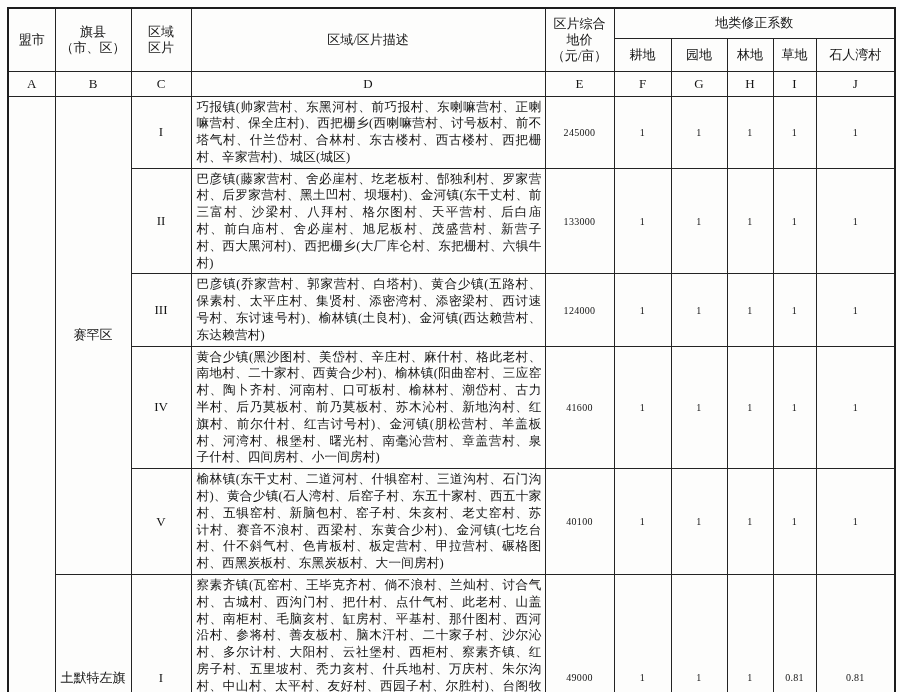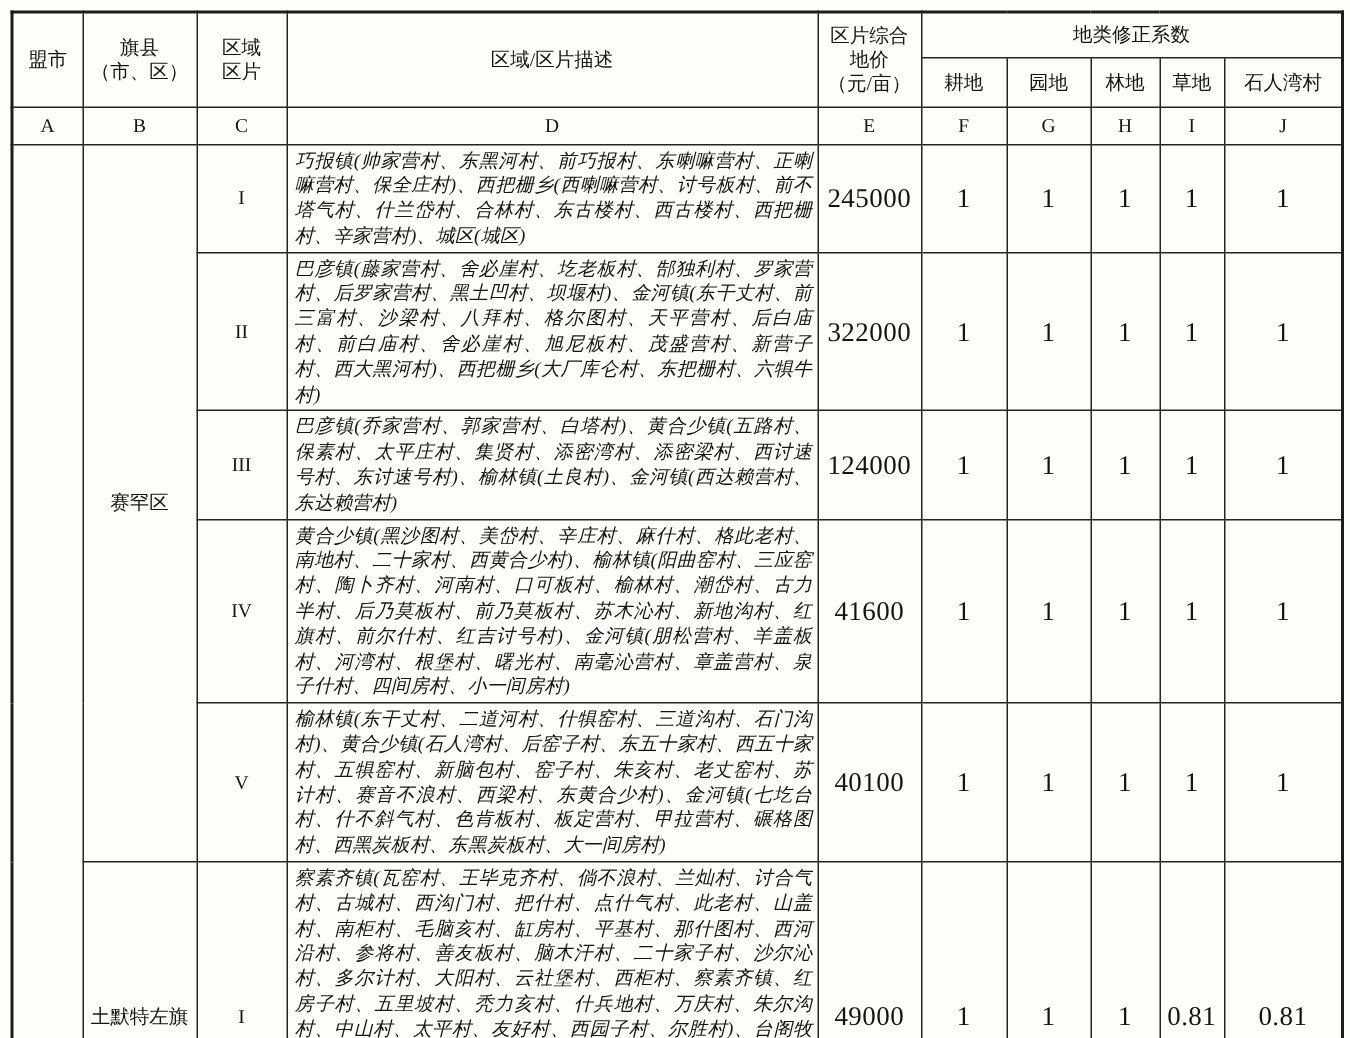--- a/index.html
+++ b/index.html
@@ -22,32 +22,31 @@
     overflow:hidden;
   }
   .multiline{white-space:pre-line;line-height:16px;}
   td.desc{
     text-align:justify;
     vertical-align:middle;
     font-size:12.6px;
     line-height:16.8px;
     padding:2px 3px 2px 5px;
     letter-spacing:0.2px;
-    font-style:italic;
   }
   tr.hdr1{height:30px;}
   tr.hdr2{height:33px;}
   tr.letters{height:25px;}
   tr.r1{height:71px;}
   tr.r2{height:86px;}
   tr.r3{height:52px;}
   tr.r4{height:102px;}
   tr.r5{height:98px;}
   tr.r6{height:173px;}
-  td.num{font-size:18px;letter-spacing:0.3px;margin-left:20px;}
+  td.num{font-size:10px;letter-spacing:0.3px;margin-left:20px;}
 </style>
 </head>
 <body>
 
 <div class="page">
   <table class="land-table">
     <colgroup>
       <col style="width:47px">
         <col style="width:76px">
         <col style="width:60px">
@@ -103,21 +102,21 @@
       <td class="num">1</td>
       <td class="num">1</td>
       <td class="num">1</td>
       <td class="num">1</td>
       <td class="num">1</td>
     </tr>
 
     <tr class="r2">
       <td>II</td>
       <td class="desc">巴彦镇(藤家营村、舍必崖村、圪老板村、郜独利村、罗家营村、后罗家营村、黑土凹村、坝堰村)、金河镇(东干丈村、前三富村、沙梁村、八拜村、格尔图村、天平营村、后白庙村、前白庙村、舍必崖村、旭尼板村、茂盛营村、新营子村、西大黑河村)、西把栅乡(大厂库仑村、东把栅村、六犋牛村)</td>
-      <td class="num">322000</td>
+      <td class="num">133000</td>
       <td class="num">1</td>
       <td class="num">1</td>
       <td class="num">1</td>
       <td class="num">1</td>
       <td class="num">1</td>
     </tr>
 
     <tr class="r3">
       <td>III</td>
       <td class="desc">巴彦镇(乔家营村、郭家营村、白塔村)、黄合少镇(五路村、保素村、太平庄村、集贤村、添密湾村、添密梁村、西讨速号村、东讨速号村)、榆林镇(土良村)、金河镇(西达赖营村、东达赖营村)</td>

